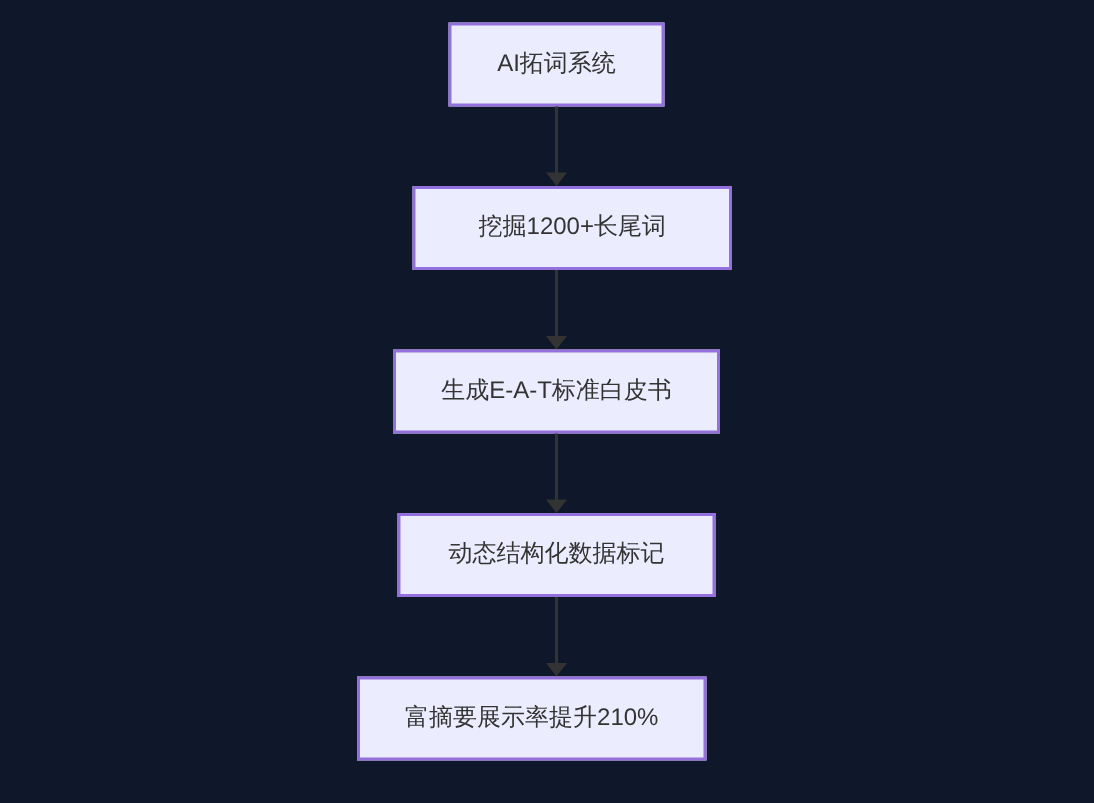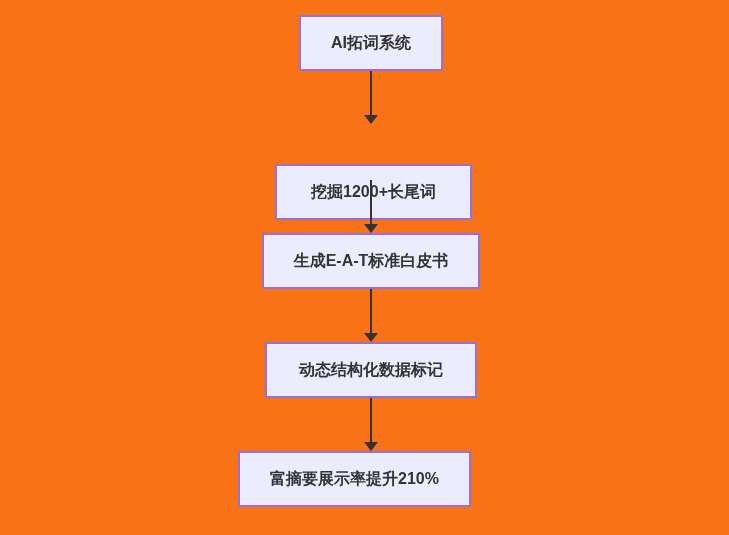--- a/index.html
+++ b/index.html
@@ -6,23 +6,22 @@
     margin: 0;
     padding: 0;
   }
   body {
     font-family: "Liberation Sans", "DejaVu Sans", sans-serif;
   }
   .canvas {
     position: relative;
     width: 729px;
     height: 535px;
-    background: #f97316;
+    background: #0f172a;
     overflow: hidden;
-    font-weight: bold;
   }
   .node {
     position: absolute;
     height: 56px;
     box-sizing: border-box;
     background: #ECECFF;
     border: 2px solid #9370DB;
     display: flex;
     align-items: center;
     justify-content: center;
@@ -59,21 +58,21 @@
 </style>
 </head>
 <body>
 
 <div class="canvas">
 
   <div class="node" style="left:299px; top:15px;  width:144px;">
     <span class="node-label">AI拓词系统</span>
   </div>
 
-  <div class="node" style="left:275px; top:124px; width:197px;margin-top:40px;">
+  <div class="node" style="left:275px; top:124px; width:213px;">
     <span class="node-label">挖掘1200+长尾词</span>
   </div>
 
   <div class="node" style="left:262px; top:233px; width:218px;">
     <span class="node-label">生成E-A-T标准白皮书</span>
   </div>
 
   <div class="node" style="left:265px; top:342px; width:212px;">
     <span class="node-label">动态结构化数据标记</span>
   </div>

